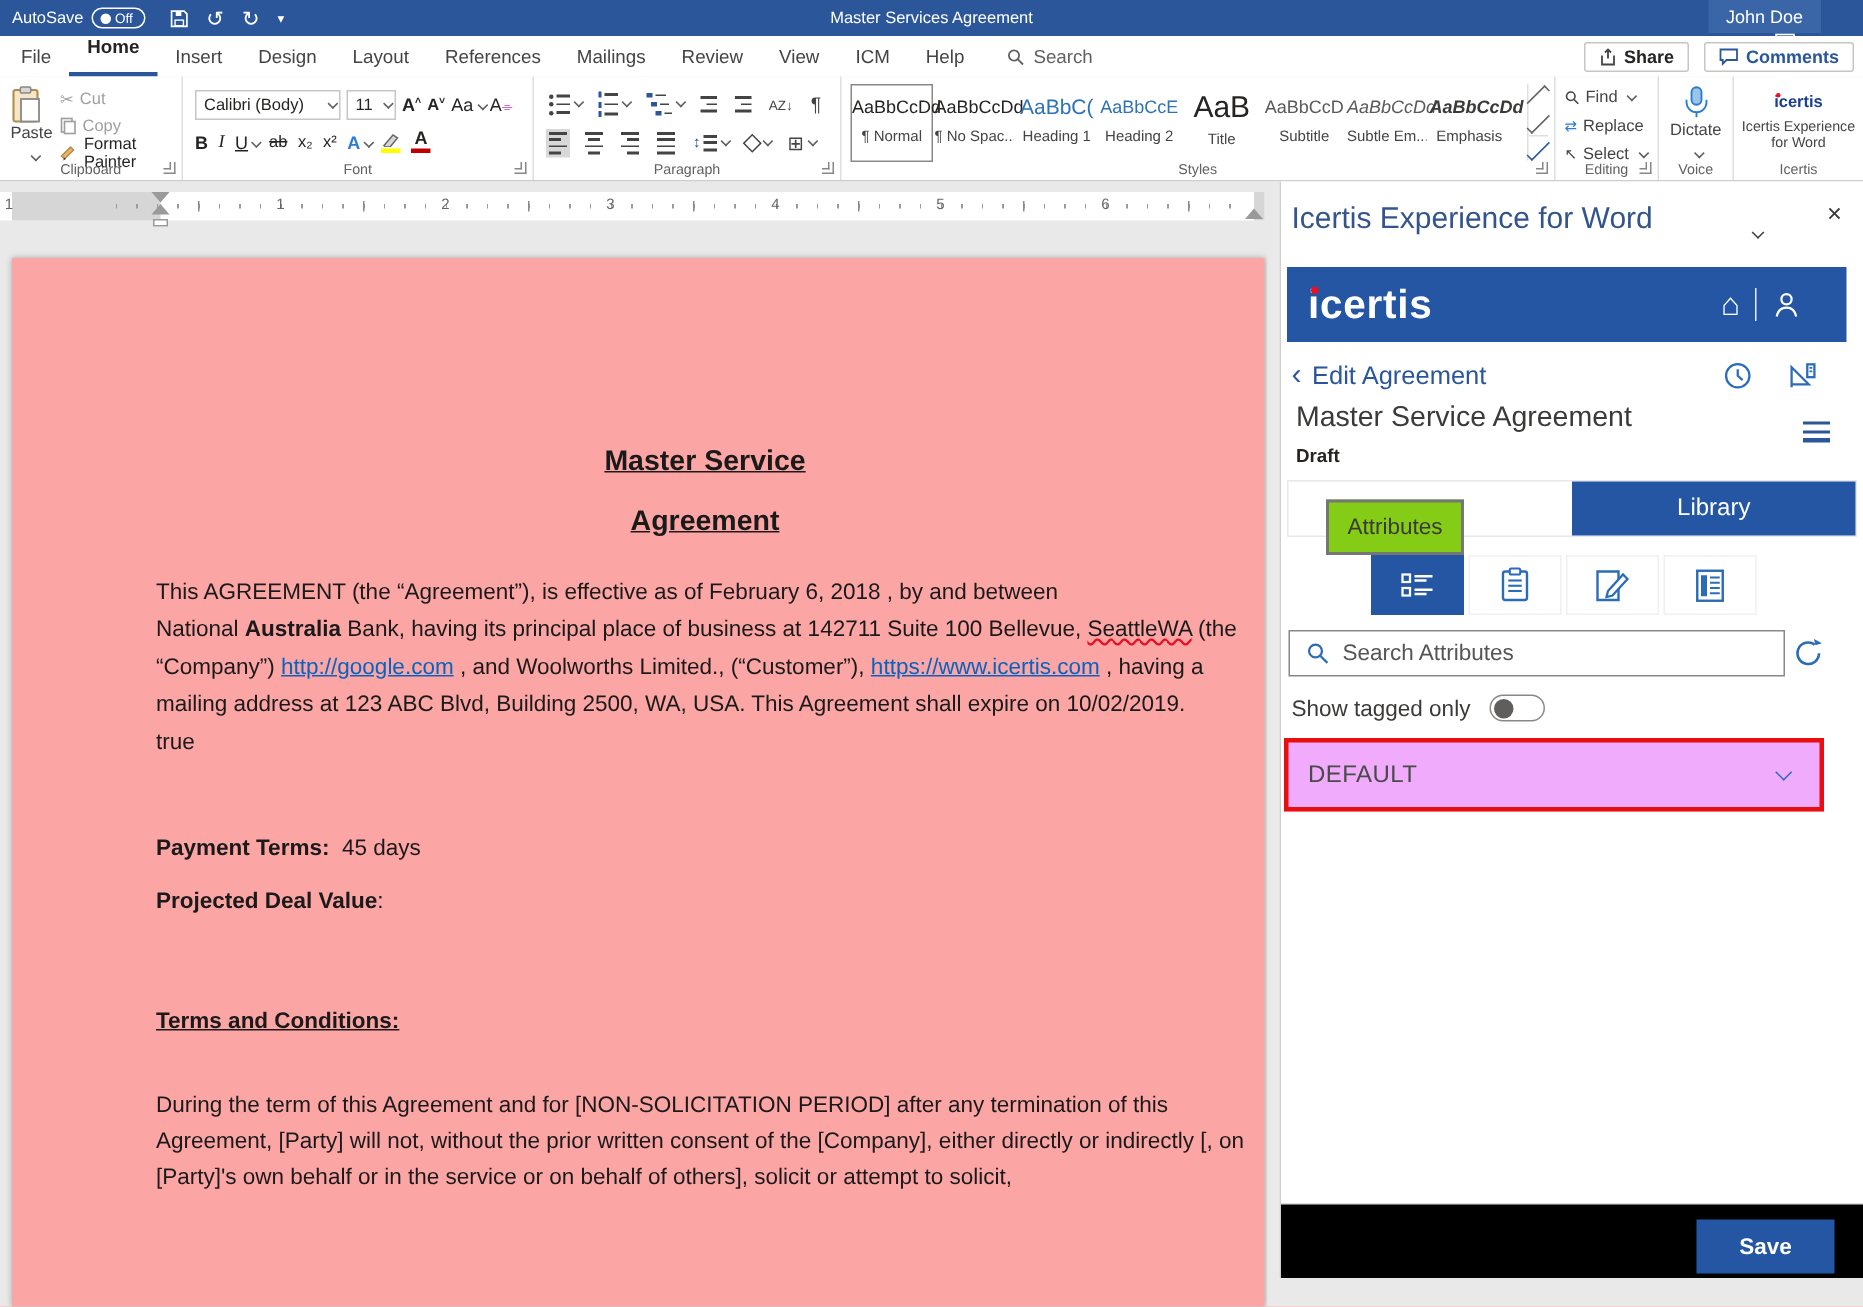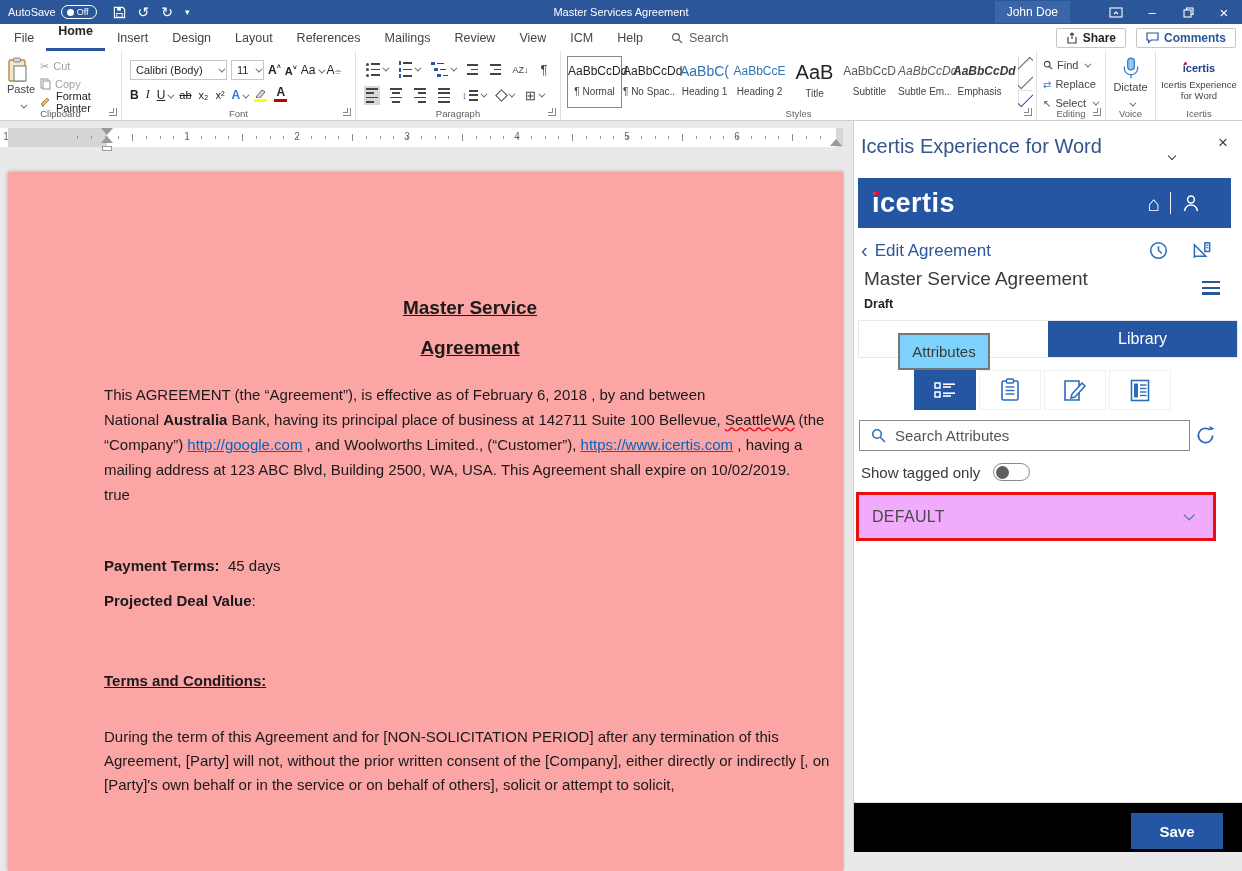--- a/index.html
+++ b/index.html
@@ -10,21 +10,21 @@
   
   .titlebar { position:absolute; top:0; left:0; right:0; height:24px;
     background:#2b579a; color:#fff; display:flex; align-items:center; font-size:11px; }
   .autosave { display:flex; align-items:center; gap:5px; margin-left:8px; }
   .as-pill { border:1px solid #fff; border-radius:9px; padding:1px 7px 1px 5px;
     font-size:9px; display:flex; align-items:center; gap:3px; }
   .as-dot { width:7px; height:7px; border-radius:50%; background:#fff; display:inline-block; }
   .qat { display:flex; align-items:center; gap:12px; margin-left:16px; font-size:14px; }
   .qat .uglyph { font-size:14px; line-height:1; cursor:default; }
   .tb-title { position:absolute; left:300px; right:300px; text-align:center; font-size:11px; }
-  .tb-right { margin-left:auto; display:flex; align-items:center; height:100%; }
+  .tb-right { margin-left:auto; display:flex; align-items:center; height:100%;flex-direction:column; }
   .tb-user { background:#3a66a7; padding:4px 12px; font-size:12px; margin-right:28px; }
   .wbtn { width:36px; height:24px; display:flex; align-items:center; justify-content:center; font-size:13px; }
 
   
   .tabrow { position:absolute; top:24px; left:0; right:0; height:27px; background:#fff;
     display:flex; align-items:center; font-size:12.5px; color:#444; }
   .rtab { padding:5px 12px 4px; height:100%; display:flex; align-items:center; }
   .rtab.active { font-weight:bold; color:#252423; border-bottom:3px solid #2b579a; padding-bottom:15px; }
   .tab-search { display:flex; align-items:center; gap:6px; margin-left:16px; color:#616161; }
   .tabrow-right { margin-left:auto; display:flex; gap:10px; margin-right:6px; }
@@ -164,21 +164,21 @@
   .hdr-icons { position:absolute; top:120px; right:0; display:flex; gap:24px; right:30px; }
   .agr-title { position:absolute; left:10px; top:147px; font-size:19px; color:#3b3a39; }
   .hamb { position:absolute; right:22px; top:160px; display:flex; flex-direction:column; gap:3.5px; }
   .hamb i { width:18px; height:2.2px; background:#2b579a; display:block; }
   .draft { position:absolute; left:10px; top:176px; font-size:12.5px; font-weight:bold; color:#252423; }
 
   .ptabs { position:absolute; left:4px; top:199px; width:380px; height:38px; display:flex;
     border:1px solid #e8e8e8; }
   .ptab { flex:1; display:flex; align-items:center; justify-content:center; font-size:16px; }
   .ptab.libsel { background:#2456a4; color:#fff; }
-  .attr-float { position:absolute; left:44px; top:212px; width:92px; height:37px; background:#7dd3fc;
+  .attr-float { position:absolute; left:30px; top:212px; width:92px; height:37px; background:#84cc16;
     border:2px solid #767676; display:flex; align-items:center; justify-content:center;
     font-size:15px; color:#3b3a39; }
 
   .viewbtns { position:absolute; left:60px; top:249px; display:flex; gap:3px; }
   .vbtn { width:62px; height:40px; display:flex; align-items:center; justify-content:center;
     background:#fff; border:1px solid #f0f0f0; }
   .vbtn.sel { background:#2456a4; border-color:#2456a4; }
 
   .srchrow { position:absolute; left:5px; top:299px; width:380px; }
   .srchbox { width:331px; height:31px; border:1px solid #8a8886; display:flex; align-items:center;

